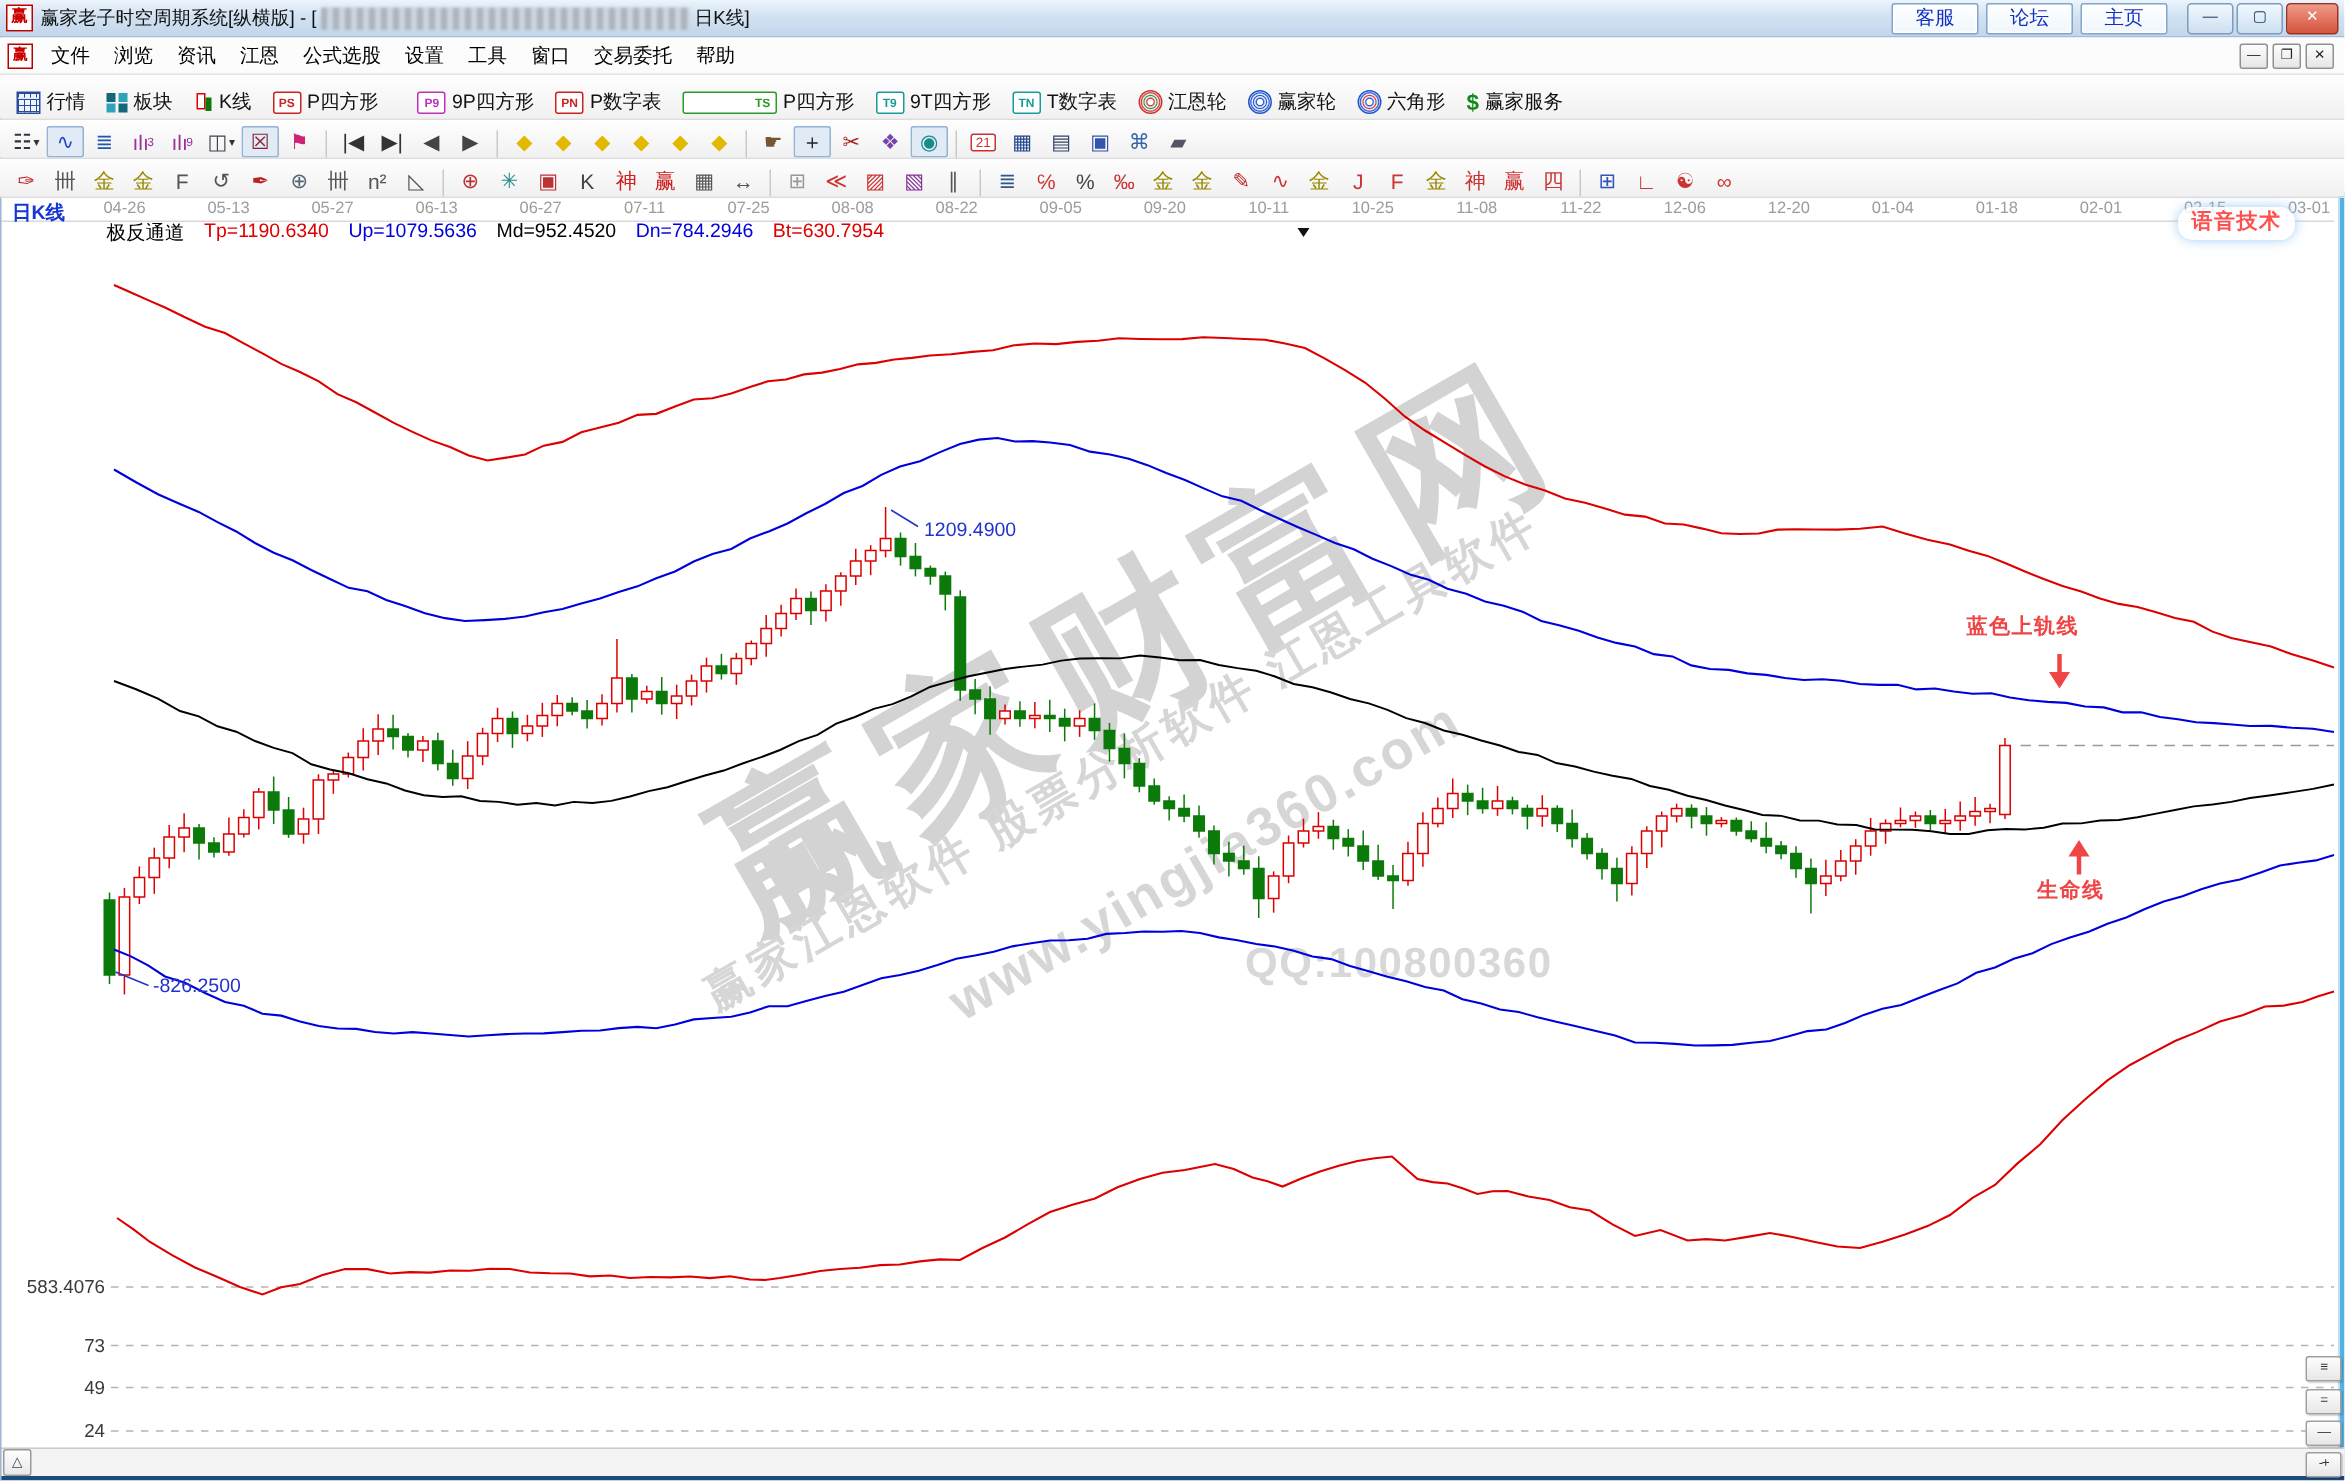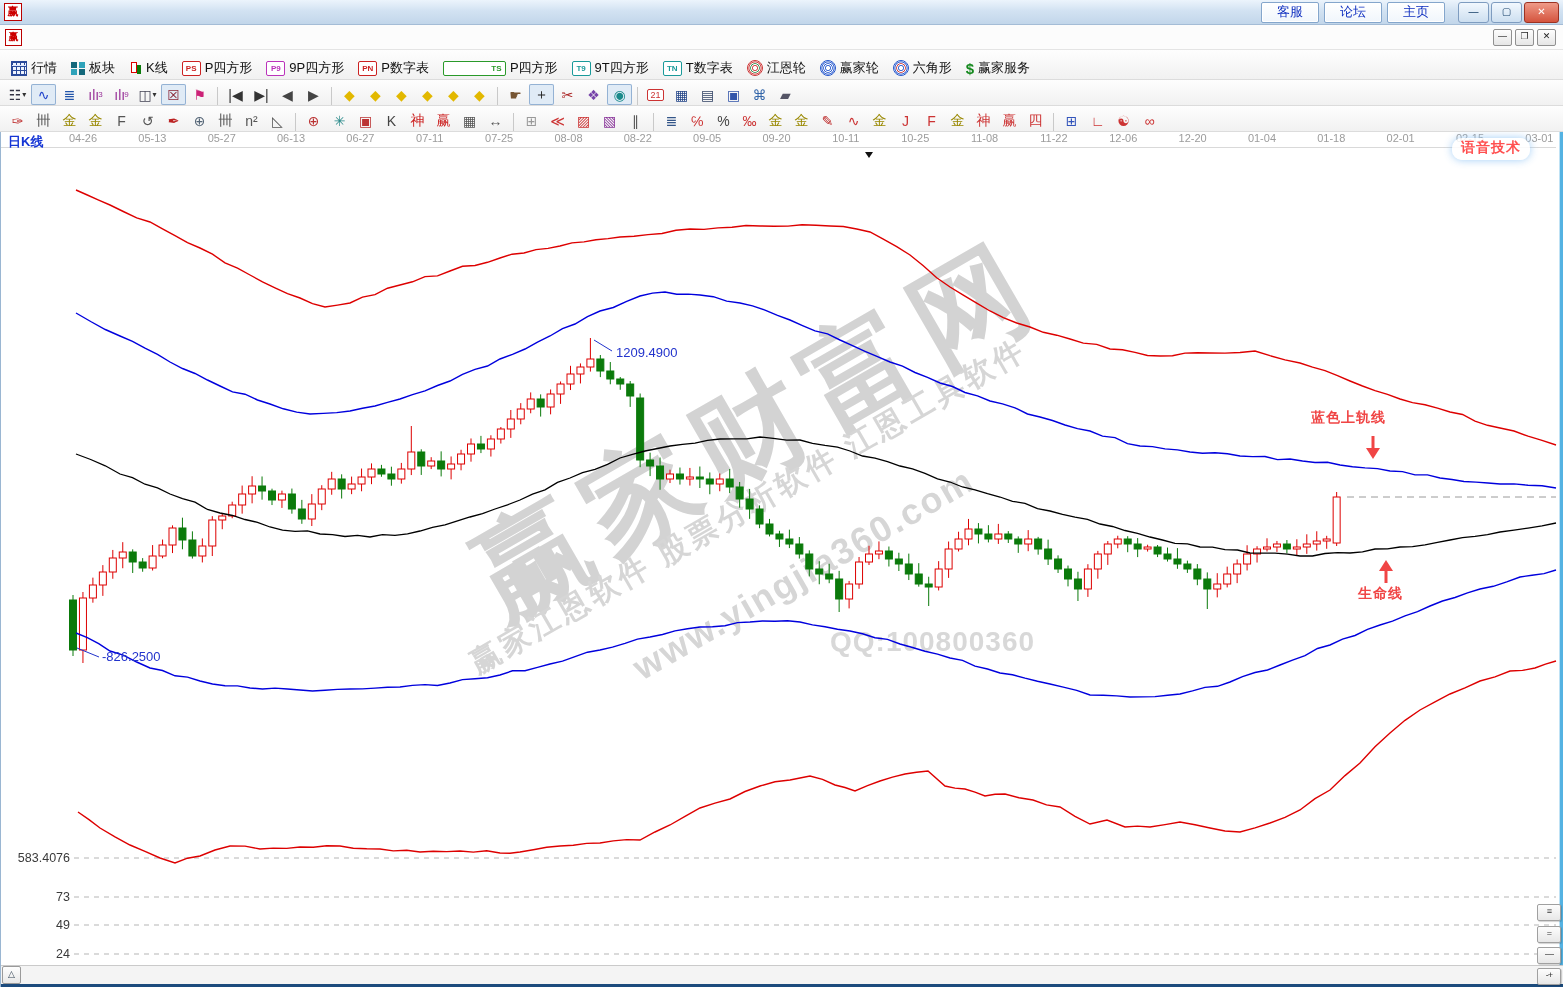--- a/index.html
+++ b/index.html
@@ -82,36 +82,53 @@
              font-size:9px;line-height:13px;text-align:center;color:#333;z-index:57;letter-spacing:-1px}
   .left-edge{position:absolute;left:0;top:24px;bottom:0;width:1px;background:#9ab6d2;z-index:58}
 </style>
 </head>
 <body>
 
 <div>
 
   <div class="titlebar">
     <span class="app-logo">赢</span>
+    <span class="title-text">
+      <span>赢家老子时空周期系统[纵横版] - [</span>
+      <span class="blur-block"></span>
+      <span>日K线]</span>
+    </span>
     <span class="tb-right">
       <span id="link-btns" style="display: inline-flex; gap: 5px;">
           <span class="link-btn">客服</span>
           <span class="link-btn">论坛</span>
           <span class="link-btn">主页</span>
         </span>
       <span id="win-btns" style="display: inline-flex; gap: 2px; margin-left: 8px;">
           <span class="win-btn">—</span>
           <span class="win-btn">▢</span>
           <span class="win-btn close">✕</span>
         </span>
     </span>
   </div>
 
   <div class="menubar">
     <span class="menu-logo">赢</span>
+    <span id="menu-items" style="display:flex">
+        <span class="menu-item">文件</span>
+        <span class="menu-item">浏览</span>
+        <span class="menu-item">资讯</span>
+        <span class="menu-item">江恩</span>
+        <span class="menu-item">公式选股</span>
+        <span class="menu-item">设置</span>
+        <span class="menu-item">工具</span>
+        <span class="menu-item">窗口</span>
+        <span class="menu-item">交易委托</span>
+        <span class="menu-item">帮助</span>
+      </span>
     <span class="mdi-controls" id="mdi-btns">
         <span class="mdi-btn">—</span>
         <span class="mdi-btn">❐</span>
         <span class="mdi-btn">✕</span>
       </span>
   </div>
 
   <div class="toolbar" id="toolbar-main">
       <span class="tb-item">
         <span class="ico icon-grid"></span>
@@ -126,21 +143,21 @@
           <i class="k1"></i>
           <i class="k2"></i>
         </span>
         <span>K线</span>
       </span>
       <span class="tb-item">
         <span class="ico icon-badge" style="border-color: rgb(204, 34, 34); color: rgb(204, 34, 34);">PS</span>
         <span>P四方形</span>
       </span>
       <span class="tb-item">
-        <span class="ico icon-badge" style="border-color: rgb(187, 51, 187); color: rgb(187, 51, 187);">P9</span>
+        <span class="ico icon-badge" style="border-color: rgb(187, 51, 187); color: rgb(187, 51, 187); margin-left: 12px;">P9</span>
         <span>9P四方形</span>
       </span>
       <span class="tb-item">
         <span class="ico icon-badge" style="border-color: rgb(204, 34, 34); color: rgb(204, 34, 34);">PN</span>
         <span>P数字表</span>
       </span>
       <span class="tb-item">
         <span class="ico icon-badge" style="border-color: rgb(42, 154, 42); color: rgb(42, 154, 42); padding-left: 44px;">TS</span>
         <span>P四方形</span>
       </span>
@@ -707,20 +724,28 @@
         <text x="616" y="357" font-size="13" fill="#2233cc">1209.4900</text>
         <line x1="77" y1="648" x2="99" y2="657" stroke="#2233cc" stroke-width="1"></line>
         <text x="102" y="661" font-size="13" fill="#2233cc">-826.2500</text>
         <line x1="1373" y1="436" x2="1373" y2="450" stroke="#f04545" stroke-width="3"></line>
         <polygon points="1366,448 1380,448 1373,459" fill="#f04545"></polygon>
         <line x1="1386" y1="583" x2="1386" y2="569" stroke="#f04545" stroke-width="3"></line>
         <polygon points="1379,571 1393,571 1386,560" fill="#f04545"></polygon>
         <polygon points="865,152 873,152 869,158" fill="#111"></polygon>
       </svg>
     <div class="period-label">日K线</div>
+    <div class="indicator-row" id="indicator-row">
+      <span style="color:#000">极反通道</span>
+    <span style="color: rgb(221, 0, 0);">Tp=1190.6340</span>
+        <span style="color: rgb(0, 0, 221);">Up=1079.5636</span>
+        <span style="color: rgb(0, 0, 0);">Md=952.4520</span>
+        <span style="color: rgb(0, 0, 221);">Dn=784.2946</span>
+        <span style="color: rgb(221, 0, 0);">Bt=630.7954</span>
+      </div>
     <div class="annotation" id="ann-upper" style="left:1311px;top:281px">蓝色上轨线</div>
     <div class="annotation" id="ann-life" style="left:1358px;top:457px">生命线</div>
     <div class="annotation" id="ann-voice">语音技术</div>
   </div>
 
   <div class="hscroll">
     <span class="hscroll-btn">△</span>
   </div>
   <div class="bottom-edge"></div>
   <div class="right-strip"></div>

